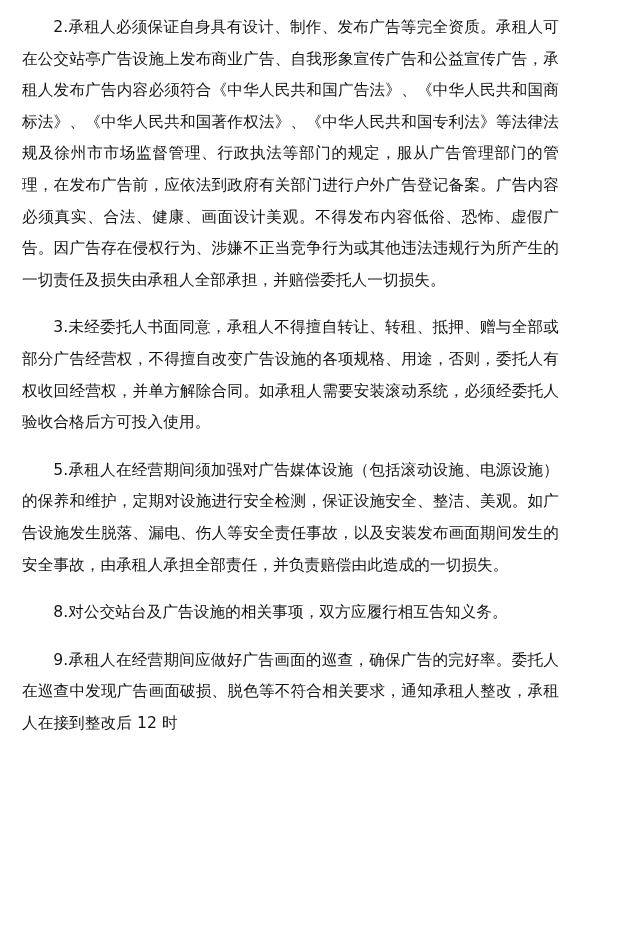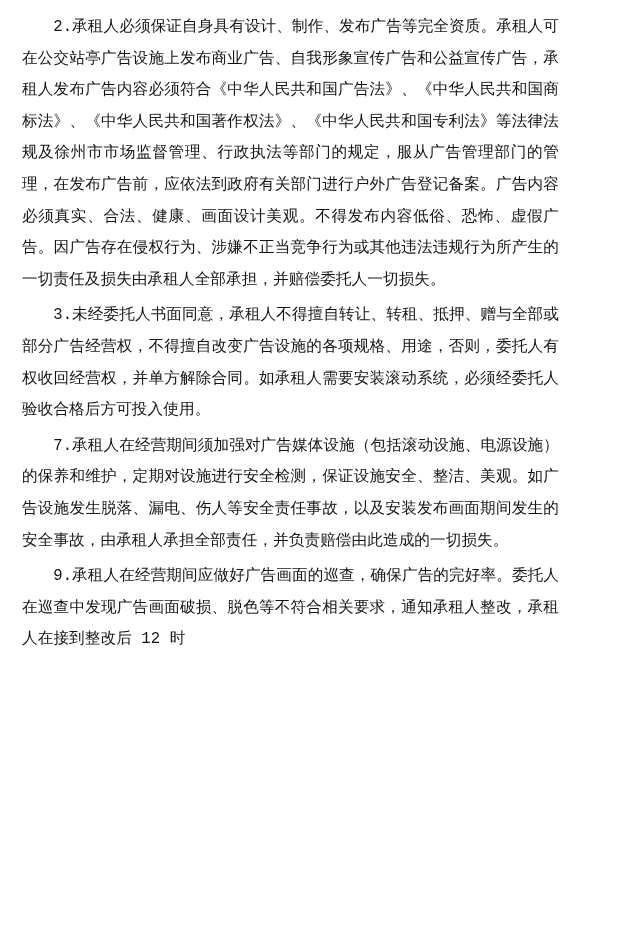--- a/index.html
+++ b/index.html
@@ -13,42 +13,42 @@
     overflow: hidden;
     font-family: "DejaVu Sans", "Liberation Sans", sans-serif;
     color: #1a1a1a;
   }
   #doc-page {
     box-sizing: border-box;
     width: 585px;
     height: 933px;
     padding: 12px 26px 10px 22px;
     background: #ffffff;
-    font-family: Liberation Mono, monospace;
   }
   .para {
     margin: 0 0 0 0;
     padding: 0;
     font-size: 15.6px;
     line-height: 31.6px;
     text-align: justify;
     text-justify: inter-ideograph;
     text-indent: 2em;
     letter-spacing: 0.1px;
     color: #141414;
     font-weight: 500;
   }
   .para + .para {
-    margin-top: 4px;
+    margin-top: 16px;
   }
   .para.first {
     text-indent: 2em;
   }
 </style>
 </head>
 <body>
 
 <div id="doc-page">
   <p class="para first">2.承租人必须保证自身具有设计、制作、发布广告等完全资质。承租人可在公交站亭广告设施上发布商业广告、自我形象宣传广告和公益宣传广告，承租人发布广告内容必须符合《中华人民共和国广告法》、《中华人民共和国商标法》、《中华人民共和国著作权法》、《中华人民共和国专利法》等法律法规及徐州市市场监督管理、行政执法等部门的规定，服从广告管理部门的管理，在发布广告前，应依法到政府有关部门进行户外广告登记备案。广告内容必须真实、合法、健康、画面设计美观。不得发布内容低俗、恐怖、虚假广告。因广告存在侵权行为、涉嫌不正当竞争行为或其他违法违规行为所产生的一切责任及损失由承租人全部承担，并赔偿委托人一切损失。</p>
   <p class="para">3.未经委托人书面同意，承租人不得擅自转让、转租、抵押、赠与全部或部分广告经营权，不得擅自改变广告设施的各项规格、用途，否则，委托人有权收回经营权，并单方解除合同。如承租人需要安装滚动系统，必须经委托人验收合格后方可投入使用。</p>
-  <p class="para">7.承租人在经营期间须加强对广告媒体设施（包括滚动设施、电源设施）的保养和维护，定期对设施进行安全检测，保证设施安全、整洁、美观。如广告设施发生脱落、漏电、伤人等安全责任事故，以及安装发布画面期间发生的安全事故，由承租人承担全部责任，并负责赔偿由此造成的一切损失。</p>
+  <p class="para">5.承租人在经营期间须加强对广告媒体设施（包括滚动设施、电源设施）的保养和维护，定期对设施进行安全检测，保证设施安全、整洁、美观。如广告设施发生脱落、漏电、伤人等安全责任事故，以及安装发布画面期间发生的安全事故，由承租人承担全部责任，并负责赔偿由此造成的一切损失。</p>
+  <p class="para">8.对公交站台及广告设施的相关事项，双方应履行相互告知义务。</p>
   <p class="para">9.承租人在经营期间应做好广告画面的巡查，确保广告的完好率。委托人在巡查中发现广告画面破损、脱色等不符合相关要求，通知承租人整改，承租人在接到整改后 12 时</p>
 </div>
 
 </body></html>

